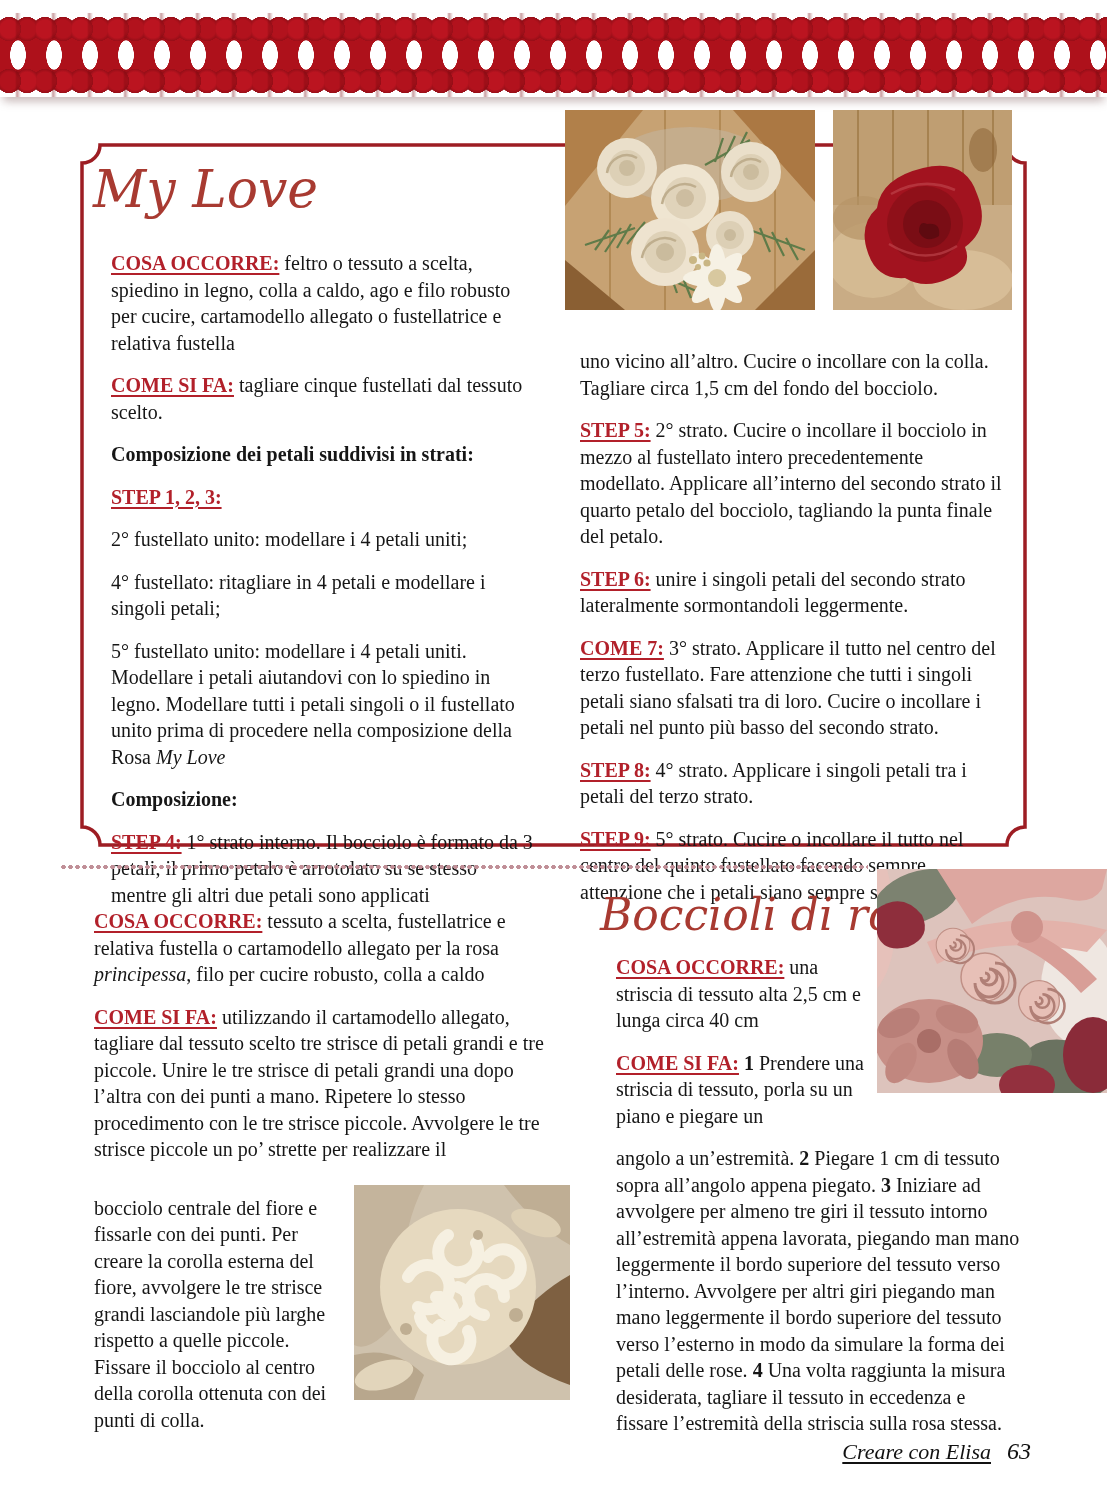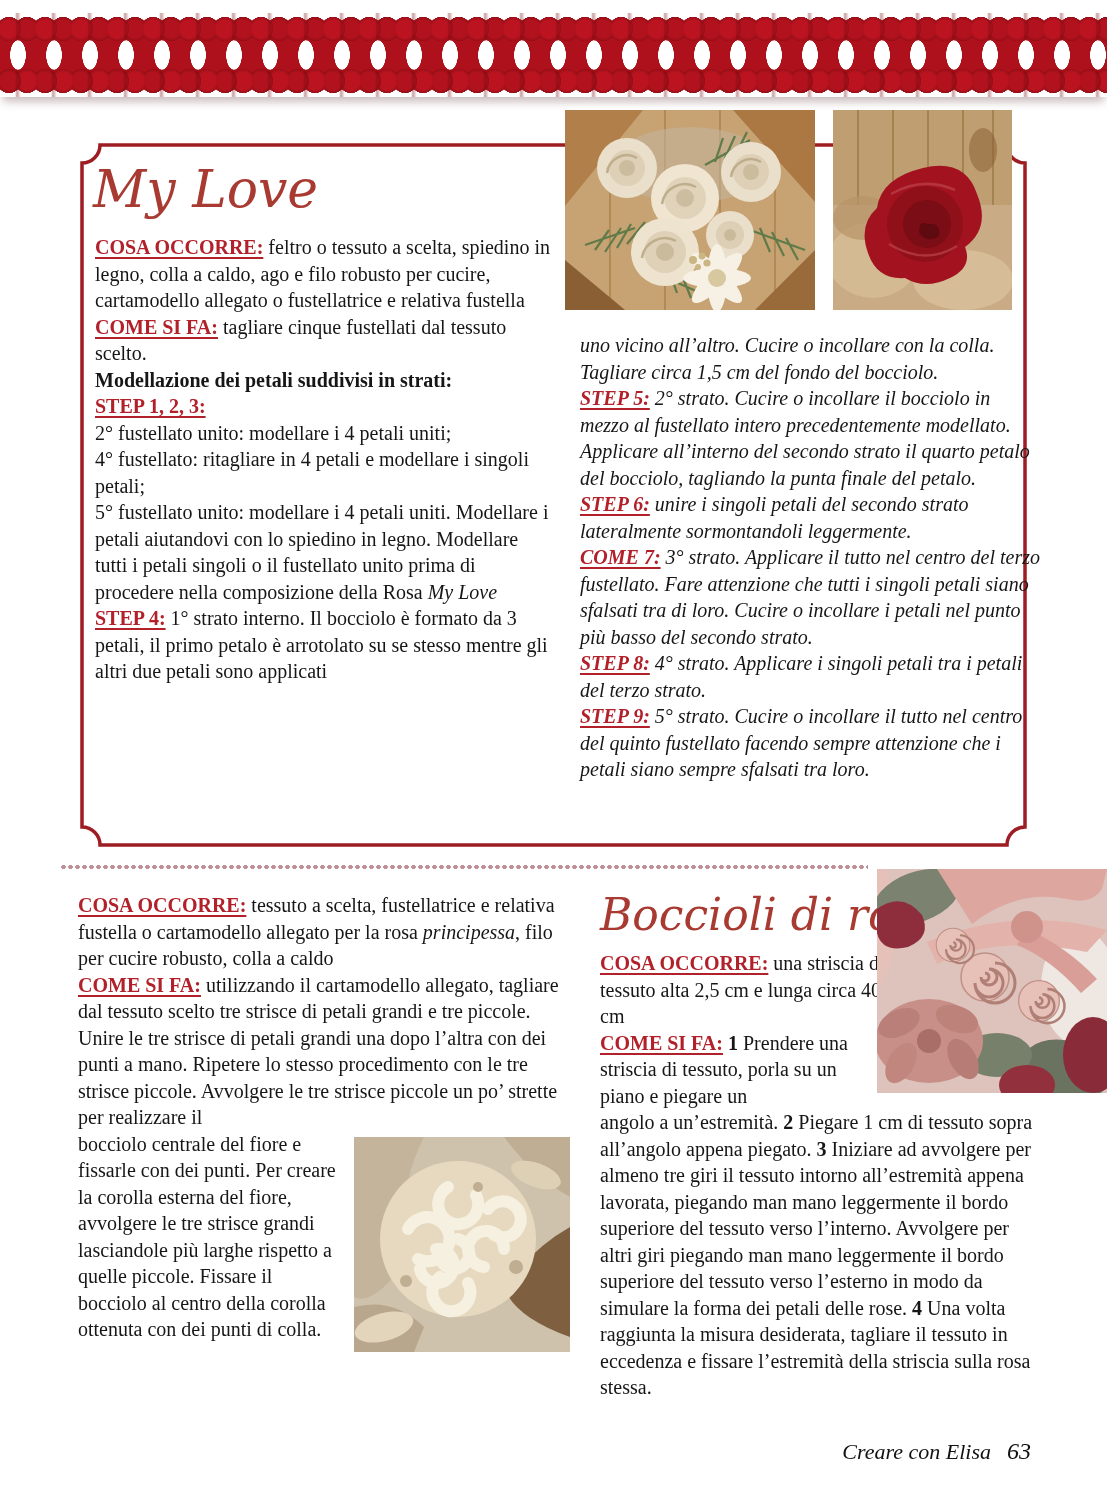--- a/index.html
+++ b/index.html
@@ -19,52 +19,52 @@
     background-size:36px 84px,36px 84px,36px 84px,36px 84px,36px 84px,36px 84px,36px 52px;
     background-position:0 0,0 0,0 0,0 0,0 0,0 0,0 16px;
     background-repeat:repeat-x;
     box-shadow:0 7px 9px -3px rgba(110,70,70,.40);}
 
   
   svg.frame{position:absolute;left:0;top:0;width:1107px;height:1502px;pointer-events:none;}
   svg.frame path{fill:none;stroke:var(--border_red,#9d1d23);stroke-width:3.5px;}
 
   
-  .para{margin:0;font-size:20px;line-height:26.5px;text-align:left;}
+  .para{margin:16px;font-size:20px;line-height:26.5px;text-align:left;}
   .seg-label{color:var(--label_red,#b2202a);font-weight:700;text-decoration:underline;
              text-underline-offset:3px;text-decoration-thickness:2px;}
   .seg-b{font-weight:700;}
   .seg-i{font-style:italic;}
 
   .script-title{font-family:"DejaVu Serif",serif;font-style:italic;
                 color:var(--title_red,#a83a31);line-height:1.05;}
   .ml-title{position:absolute;left:93px;top:162px;font-size:52px;}
   .sub-title{font-size:44px;margin:0 0 12px 0;}
 
   .col-left {position:absolute;left:95px; top:234px;width:458px;}
-  .col-right{position:absolute;left:580px;top:332px;width:462px;font-style:italic;}
+  .col-right{position:absolute;left:564px;top:332px;width:462px;}
 
   .divider{position:absolute;left:60px;top:863px;width:808px;height:8px;
     background-image:radial-gradient(2.4px at 3.5px 4px, var(--divider_pink,#c08f97) 85%, rgba(0,0,0,0) 100%);
     background-size:7px 8px;background-repeat:repeat-x;}
 
   .section-rosa{position:absolute;left:78px;top:892px;width:492px;}
   .section-boccioli{position:absolute;left:600px;top:892px;width:437px;}
   .bocc-narrow{width:285px;min-height:158px;}
   .wrap-photo{overflow:hidden;}
   .float-photo{float:right;margin:6px 0 4px 12px;}
 
   .photo{position:absolute;display:block;}
   .photo1{left:565px;top:110px;width:250px;height:200px;}
   .photo2{left:833px;top:110px;width:179px;height:200px;}
   .photo3{left:877px;top:869px;width:230px;height:224px;}
   .photo4{width:216px;height:215px;}
 
   .footer{position:absolute;right:76px;top:1438px;font-style:italic;font-size:22px;color:#111;}
-  .footer .brand{text-underline-offset:3px;margin-left:36px;}
+  .footer .brand{text-decoration:underline;text-underline-offset:3px;margin-left:36px;}
   .footer .pageno{margin-left:16px;font-size:24px;}
 </style>
 </head>
 <body>
 
 <div class="page">
 
   <div class="yarn"></div>
 
   <svg class="frame" viewBox="0 0 1107 1502">
@@ -157,25 +157,26 @@
       <path d="M94 114 q14 -2 12 12 q-14 8 -20 -4 q0 -12 8 -8" fill="#5e0a10"></path>
       <path d="M58 84 q32 -18 64 -4 M56 134 q36 22 68 2" stroke="#c24a50" stroke-width="2.5" fill="none" opacity=".6"></path>
     </g>
   </svg>
 
   <div class="script-title ml-title">My Love</div>
 
   <div class="col-left">
     <p class="para"><span class="seg-label">COSA OCCORRE:</span><span> feltro o tessuto a scelta, spiedino in legno, colla a caldo, ago e filo robusto per cucire, cartamodello allegato o fustellatrice e relativa fustella</span></p>
     <p class="para"><span class="seg-label">COME SI FA:</span><span> tagliare cinque fustellati dal tessuto scelto.</span></p>
-    <p class="para"><span class="seg-b">Modellazione dei petali suddivisi in strati:</span></p>
+    <p class="para"><span class="seg-b">Composizione dei petali suddivisi in strati:</span></p>
     <p class="para"><span class="seg-label">STEP 1, 2, 3:</span></p>
     <p class="para"><span>2° fustellato unito: modellare i 4 petali uniti;</span></p>
     <p class="para"><span>4° fustellato: ritagliare in 4 petali e modellare i singoli petali;</span></p>
     <p class="para"><span>5° fustellato unito: modellare i 4 petali uniti. Modellare i petali aiutandovi con lo spiedino in legno. Modellare tutti i petali singoli o il fustellato unito prima di procedere nella composizione della Rosa </span><span class="seg-i">My Love</span></p>
+    <p class="para"><span class="seg-b">Composizione:</span></p>
     <p class="para"><span class="seg-label">STEP 4:</span><span> 1° strato interno. Il bocciolo è formato da 3 petali, il primo petalo è arrotolato su se stesso mentre gli altri due petali sono applicati</span></p>
   </div>
 
   <div class="col-right">
     <p class="para"><span>uno vicino all’altro. Cucire o incollare con la colla. Tagliare circa 1,5 cm del fondo del bocciolo.</span></p>
     <p class="para"><span class="seg-label">STEP 5:</span><span> 2° strato. Cucire o incollare il bocciolo in mezzo al fustellato intero precedentemente modellato. Applicare all’interno del secondo strato il quarto petalo del bocciolo, tagliando la punta finale del petalo.</span></p>
     <p class="para"><span class="seg-label">STEP 6:</span><span> unire i singoli petali del secondo strato lateralmente sormontandoli leggermente.</span></p>
     <p class="para"><span class="seg-label">COME 7:</span><span> 3° strato. Applicare il tutto nel centro del terzo fustellato. Fare attenzione che tutti i singoli petali siano sfalsati tra di loro. Cucire o incollare i petali nel punto più basso del secondo strato.</span></p>
     <p class="para"><span class="seg-label">STEP 8:</span><span> 4° strato. Applicare i singoli petali tra i petali del terzo strato.</span></p>
     <p class="para"><span class="seg-label">STEP 9:</span><span> 5° strato. Cucire o incollare il tutto nel centro del quinto fustellato facendo sempre attenzione che i petali siano sempre sfalsati tra loro.</span></p>

